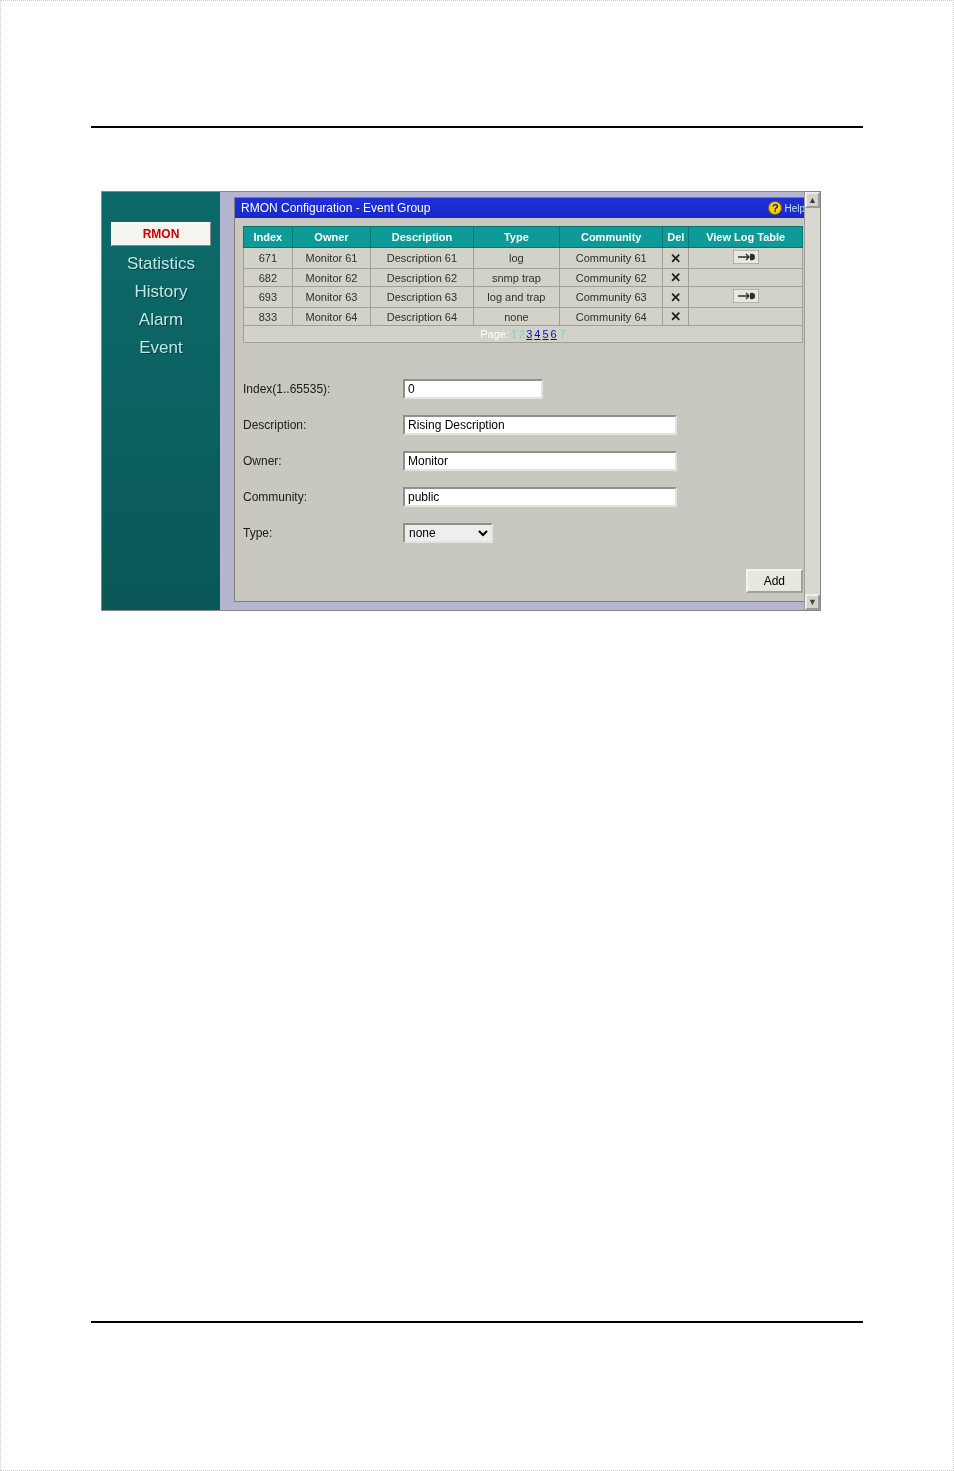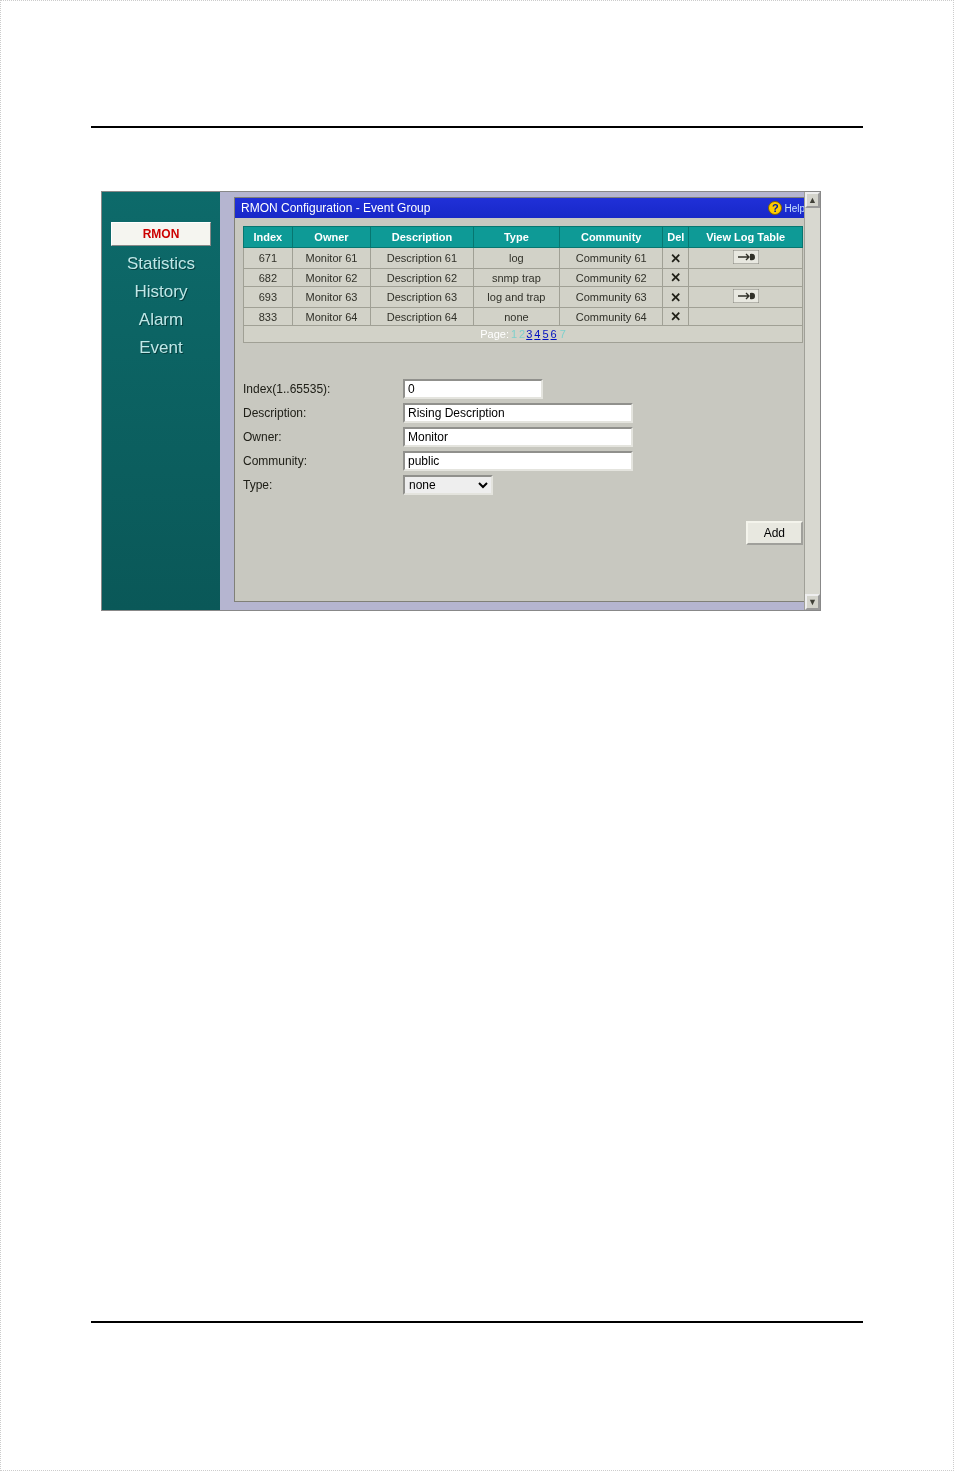--- a/index.html
+++ b/index.html
@@ -152,35 +152,35 @@
     padding: 2px 4px;
     border: 1px solid #077670;
   }
   .pager-row .pg-label { color:#fff; }
   .pager-row .pg-dim { color:#7fd0cc; margin-left:2px;}
   .pager-row a { color:#0010c0; text-decoration: underline; margin: 0 1px; cursor:pointer;}
   .form-area {
     margin: 28px 8px 6px 8px;
     display: grid;
     grid-template-columns: 160px 1fr;
-    row-gap: 4px;
+    row-gap: 16px;
     align-items: center;
     font-size: 12px;
     color: #202018;
   }
   .text-input {
     font-family: Arial, sans-serif;
     font-size: 12px;
     padding: 1px 3px;
     border: 2px inset #e4e4de;
     background: #fff;
     height: 20px;
   }
   .w-small { width: 140px; }
-  .w-med  { width: 230px; }
+  .w-med  { width: 274px; }
   select.type-select {
     font-size: 12px;
     height: 20px;
     border: 2px inset #e4e4de;
     background: #eeeeee;
     width: 90px;
   }
   .btn-row {
     margin: 20px 8px 8px 8px;
     display: flex;

